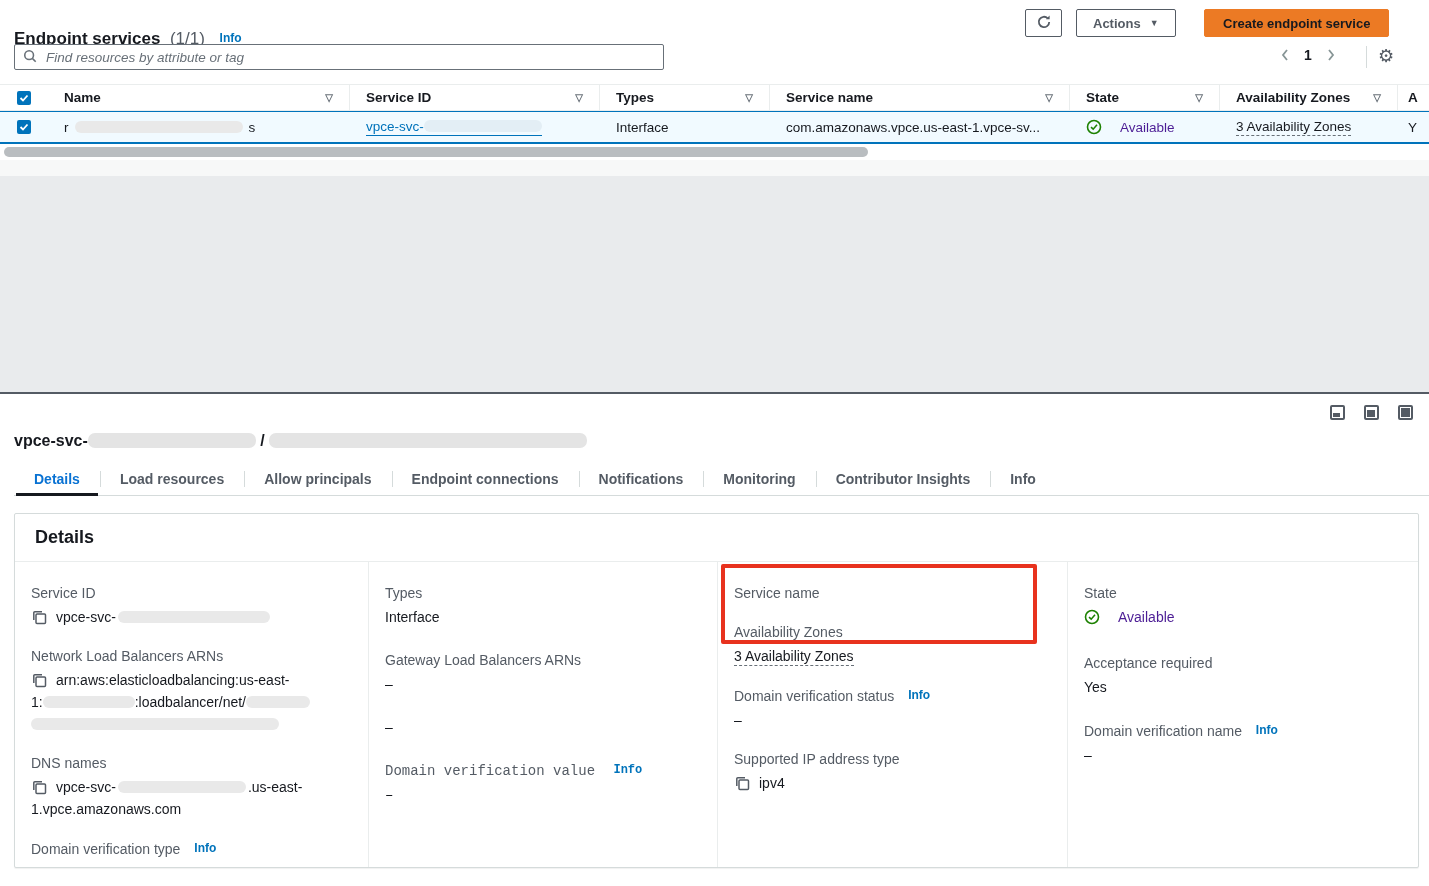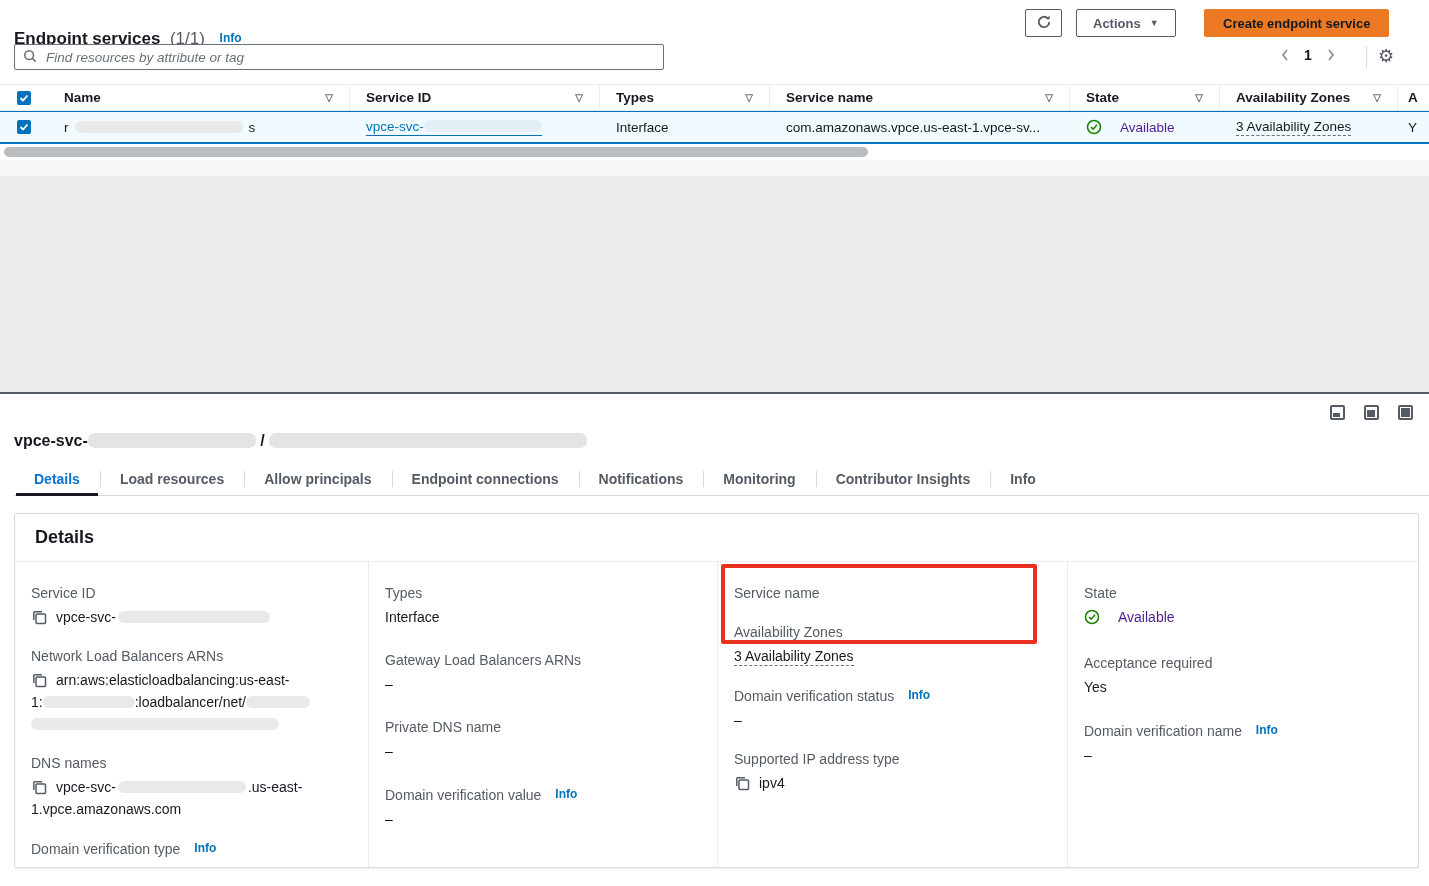--- a/index.html
+++ b/index.html
@@ -338,24 +338,23 @@
       <div class="col">
         <div class="field">
           <div class="field-label">Types</div>
           <div class="field-value">Interface</div>
         </div>
         <div class="field" style="margin-top:21px;">
           <div class="field-label">Gateway Load Balancers ARNs</div>
           <div class="field-value">–</div>
         </div>
         <div class="field" style="margin-top:21px;">
-          <div class="field-label">Private DNS name</div>
-          <div class="field-value">–</div>
-        </div>
-        <div class="field" style="margin-top:21px;">
+          <div class="field-value">–</div>
+        </div>
+        <div class="field" style="margin-top:21px;font-family:Liberation Mono, monospace;">
           <div class="field-label">
             <span>Domain verification value</span>
             <span class="info-link">Info</span>
           </div>
           <div class="field-value">–</div>
         </div>
       </div>
 
       <div class="col">
         <div class="field">

